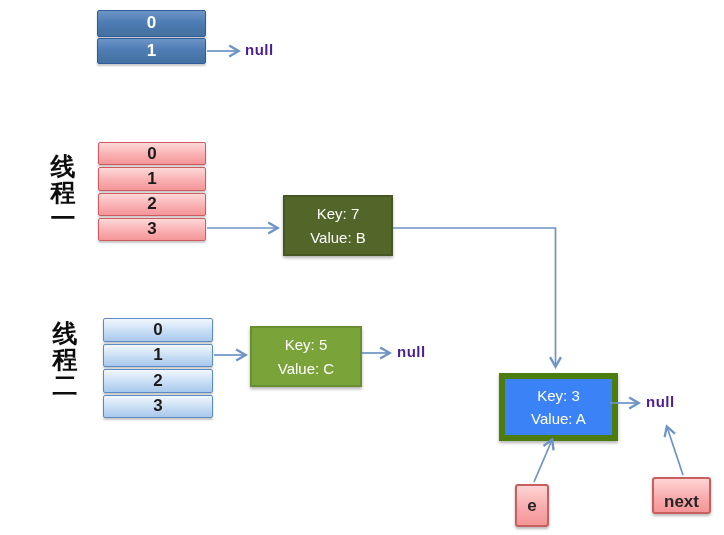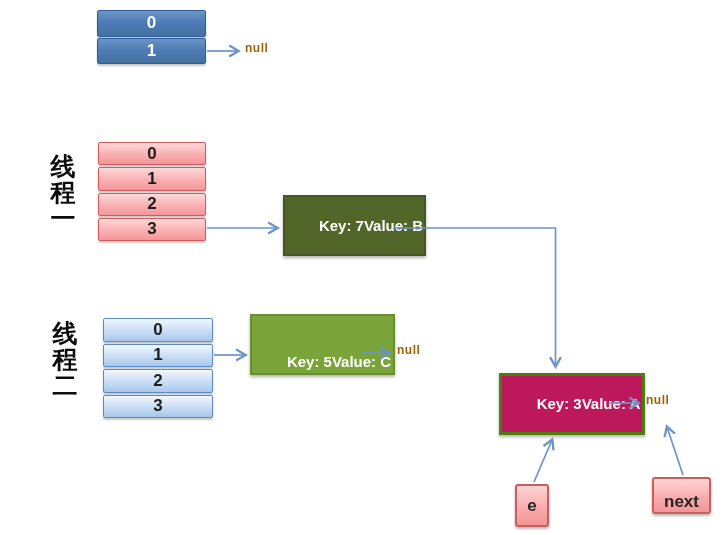--- a/index.html
+++ b/index.html
@@ -24,39 +24,38 @@
     background:linear-gradient(180deg,#fdd9d9 0%,#f9b0b2 55%,#f49598 100%);
     border:1px solid #ce5b5e;
   }
   .varray.blue-light{gap:2px;}
   .varray.blue-light .cell{
     background:linear-gradient(180deg,#f2f7fd 0%,#cfe2f6 45%,#a8c8eb 100%);
     border:1px solid #5c8bc4;
   }
   
   .kvnode{
-    position:absolute;display:flex;align-items:center;justify-content:center;
-    color:#ffffff;font-weight:bold;font-size:15px;line-height:1.55;
+    position:absolute;display:flex;flex-direction:column;align-items:center;justify-content:center;
+    color:#ffffff;font-weight:normal;font-size:15px;line-height:1.55;
     box-shadow:0 2px 3px rgba(0,0,0,0.3);
-    padding-left:33px;
   }
   .kvnode.olive{background:#53662a;border:2px solid #465723;}
   .kvnode.green{background:#7aa33a;border:2px solid #688e31;}
-  .kvnode.lightgreen{background:#be185d;border:3px solid #4d7c0f;text-align:right;}
+  .kvnode.lightgreen{background:#3b82f6;border:6px solid #4d7c0f;text-align:right;}
   
   .pbox{
     position:absolute;display:flex;align-items:center;justify-content:center;
     background:linear-gradient(180deg,#fdd4d4 0%,#f8a9ab 60%,#f49598 100%);
     border:2px solid #c75f5f;border-radius:3px;
     font-weight:bold;font-size:17px;color:#262626;
     box-shadow:0 2px 3px rgba(0,0,0,0.28);
   }
   
   .null-label{
-    position:absolute;font-weight:bold;font-size:12px;color:#a16207;letter-spacing:0.5px;
+    position:absolute;font-weight:bold;font-size:15px;color:#4c1d95;letter-spacing:0.5px;
   }
   .vlabel{
     position:absolute;width:32px;text-align:center;
     font-weight:bold;font-size:25px;color:#0d0d0d;line-height:26px;
   }
   .vlabel div{height:26px;}
   
   #arrows{position:absolute;left:0;top:0;width:724px;height:535px;pointer-events:none;}
 </style>
 </head>
@@ -94,21 +93,21 @@
     <div>二</div>
   </div>
 
   <div class="varray blue-light" style="left:103px;top:318px;width:110px;height:100px;">
     <div class="cell">0</div>
     <div class="cell">1</div>
     <div class="cell">2</div>
     <div class="cell">3</div>
   </div>
 
-  <div class="kvnode green" style="left:250px;top:314px;width:108px;height:57px;align-items:flex-end;">
+  <div class="kvnode green" style="left:250px;top:326px;width:108px;height:57px;">
     <div>Key: 5</div>
     <div>Value: C</div>
   </div>
   <div class="null-label" style="left:397px;top:343px;">null</div>
 
   <div class="kvnode lightgreen" style="left:499px;top:373px;width:107px;height:56px;">
     <div>Key: 3</div>
     <div>Value: A</div>
   </div>
   <div class="null-label" style="left:646px;top:393px;">null</div>

